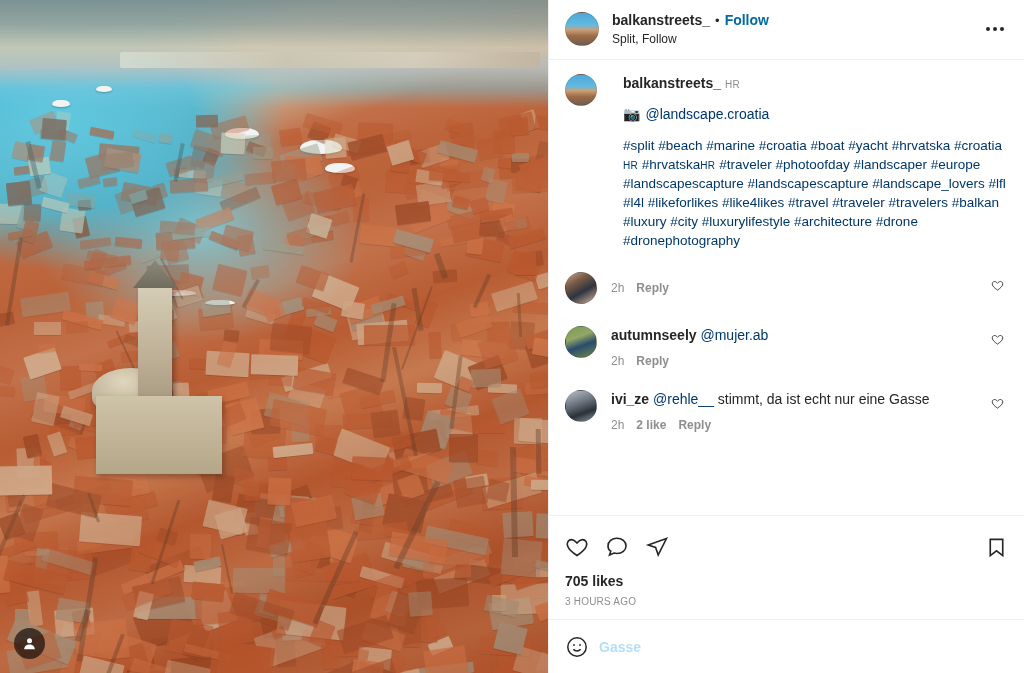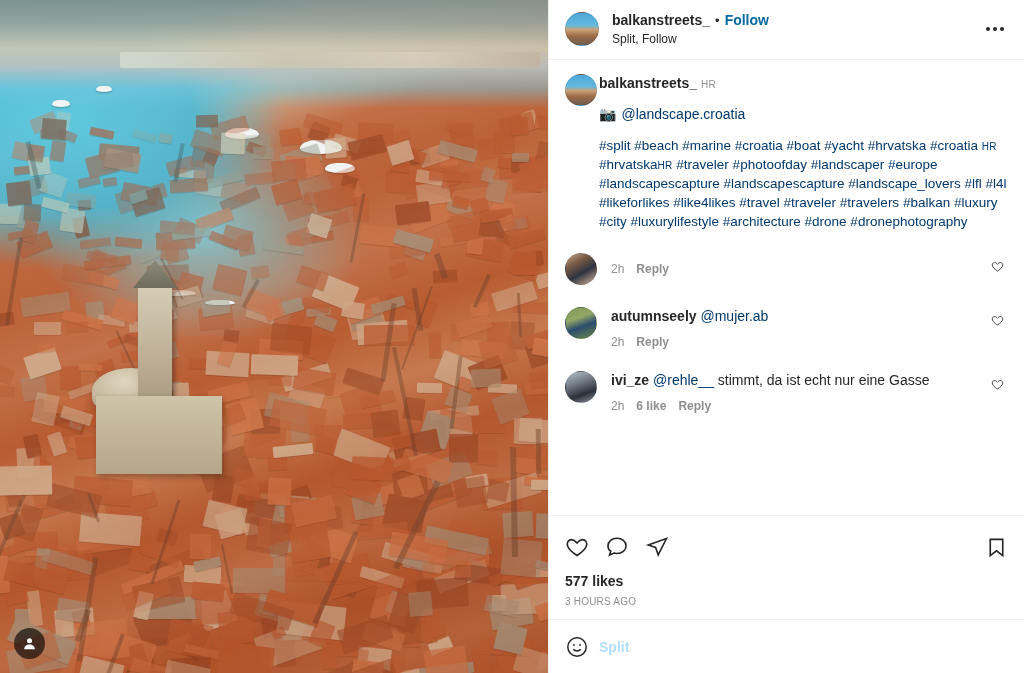--- a/index.html
+++ b/index.html
@@ -154,21 +154,21 @@
 
   
   .body {
     flex: 1 1 auto;
     overflow: hidden;
     padding: 14px 16px 4px 16px;
   }
 
   .cap { display: flex; }
   .cap .av { width: 32px; height: 32px; flex: 0 0 32px; }
-  .cap-txt { margin-left: 2px; flex: 1 1 auto; min-width: 0; }
+  .cap-txt { margin-left: 26px; flex: 1 1 auto; min-width: 0; }
   .cap-user {
     font-size: 14px; font-weight: bold; color: #262626;
   }
   .hr-tag {
     font-size: 10px; color: #8e8e8e; margin-left: 4px;
     letter-spacing: .3px; font-weight: normal;
   }
   .cap-mention {
     font-size: 14px; color: #00376b; margin-top: 14px;
   }
@@ -935,21 +935,21 @@
             <div class="cmt-like"><svg viewBox="0 0 24 24">
                 <path d="M12 20.5s-7.7-4.9-9.3-9.2C1.4 7.9 3.3 4.6 6.6 4.6c2.2 0 3.7 1.3 5.4 3.4 1.7-2.1 3.2-3.4 5.4-3.4 3.3 0 5.2 3.3 3.9 6.7C19.7 15.6 12 20.5 12 20.5z"></path>
               </svg></div>
           </div>
           <div class="cmt">
             <div class="cav cav3"></div>
             <div class="cmt-main">
               <div class="cmt-txt"><b>ivi_ze</b> <span class="mention">@rehle__</span> <span class="">stimmt, da ist echt nur eine Gasse</span></div>
               <div class="cmt-meta">
                 <span>2h</span>
-                <span class="rep">6 like</span>
+                <span class="rep">2 like</span>
                 <span class="rep">Reply</span>
               </div>
             </div>
             <div class="cmt-like"><svg viewBox="0 0 24 24">
                 <path d="M12 20.5s-7.7-4.9-9.3-9.2C1.4 7.9 3.3 4.6 6.6 4.6c2.2 0 3.7 1.3 5.4 3.4 1.7-2.1 3.2-3.4 5.4-3.4 3.3 0 5.2 3.3 3.9 6.7C19.7 15.6 12 20.5 12 20.5z"></path>
               </svg></div>
           </div>
         </div>
 
     </div>
@@ -971,30 +971,30 @@
               <path d="M21.5 3.5 3.2 9.9l7.4 2.6 2.6 7.4z"></path>
             </svg>
         </div>
         <div class="spacer"></div>
         <div class="save-btn">
           <svg viewBox="0 0 24 24">
               <path d="M5.5 3.5h13v17l-6.5-5-6.5 5z"></path>
             </svg>
         </div>
       </div>
-      <div class="likes">577 likes</div>
+      <div class="likes">705 likes</div>
       <div class="posted">3 HOURS AGO</div>
     </div>
 
     <div class="addc">
       <div class="smiley">
         <svg viewBox="0 0 24 24">
             <circle cx="12" cy="12" r="9.2"></circle>
             <circle cx="9" cy="10" r=".9" fill="#262626" stroke="none"></circle>
             <circle cx="15" cy="10" r=".9" fill="#262626" stroke="none"></circle>
             <path d="M8.4 14.2c.9 1.1 2.1 1.7 3.6 1.7s2.7-.6 3.6-1.7"></path>
           </svg>
       </div>
-      <span class="postbtn">Split</span>
+      <span class="postbtn">Gasse</span>
     </div>
 
   </div>
 </div>
 
 </body></html>

